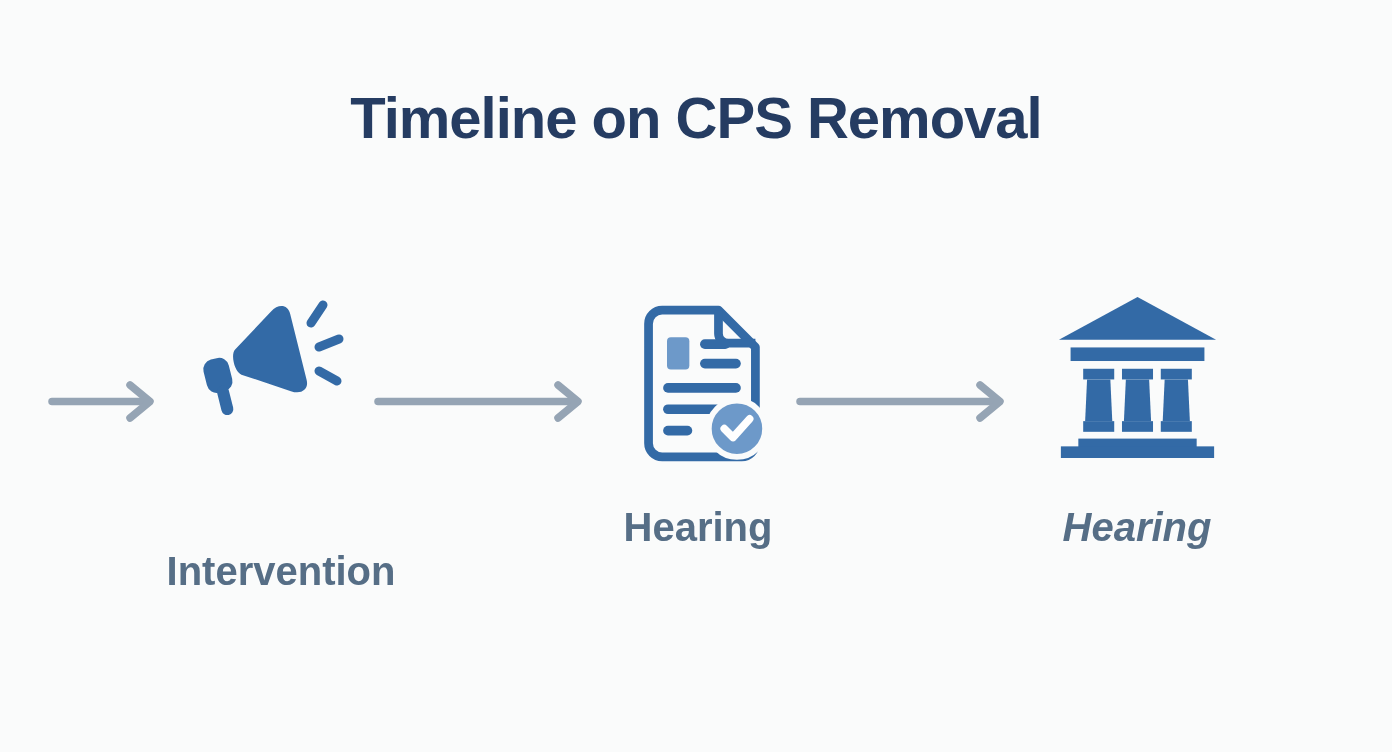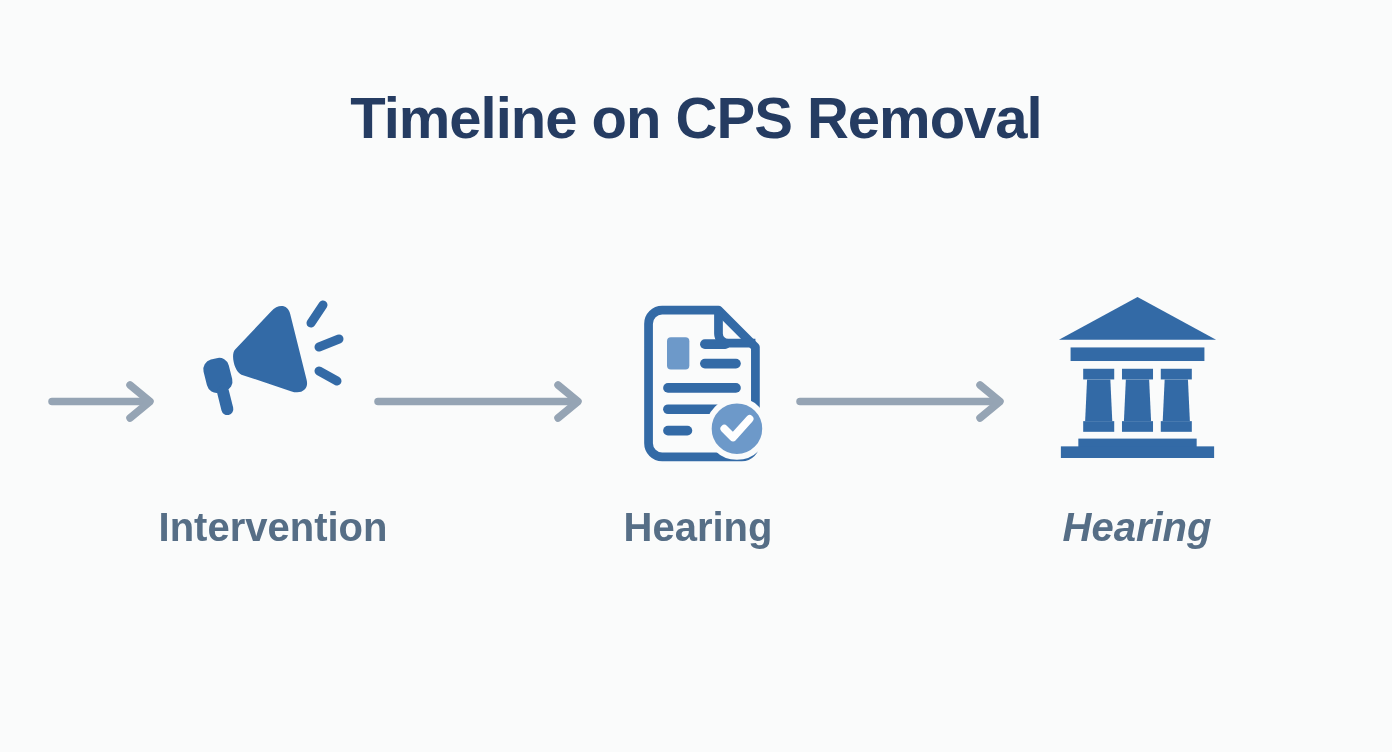--- a/index.html
+++ b/index.html
@@ -23,21 +23,21 @@
   .icon-document{left:633px; top:301px; width:136px; height:166px;}
   .icon-courthouse{left:1055px; top:297px; width:165px; height:161px;}
   .arrow{position:absolute; top:379px; height:45px;}
   .arrow-1{left:46px;  width:120px;}
   .arrow-2{left:372px; width:222px;}
   .arrow-3{left:794px; width:222px;}
   .step-label{
     position:absolute; top:505px; width:340px; text-align:center;
     font-size:40px; font-weight:700; color:var(--label);
   }
-  .label-1{left:103px;}
+  .label-1{left:111px;margin-top:44px;}
   .label-2{left:528px;}
   .label-3{left:967px;font-style:italic;}
   svg{display:block; width:100%; height:100%;}
 </style>
 </head>
 <body>
 
 <div class="title">Timeline on CPS Removal</div>
 
 <div class="arrow arrow-1">

